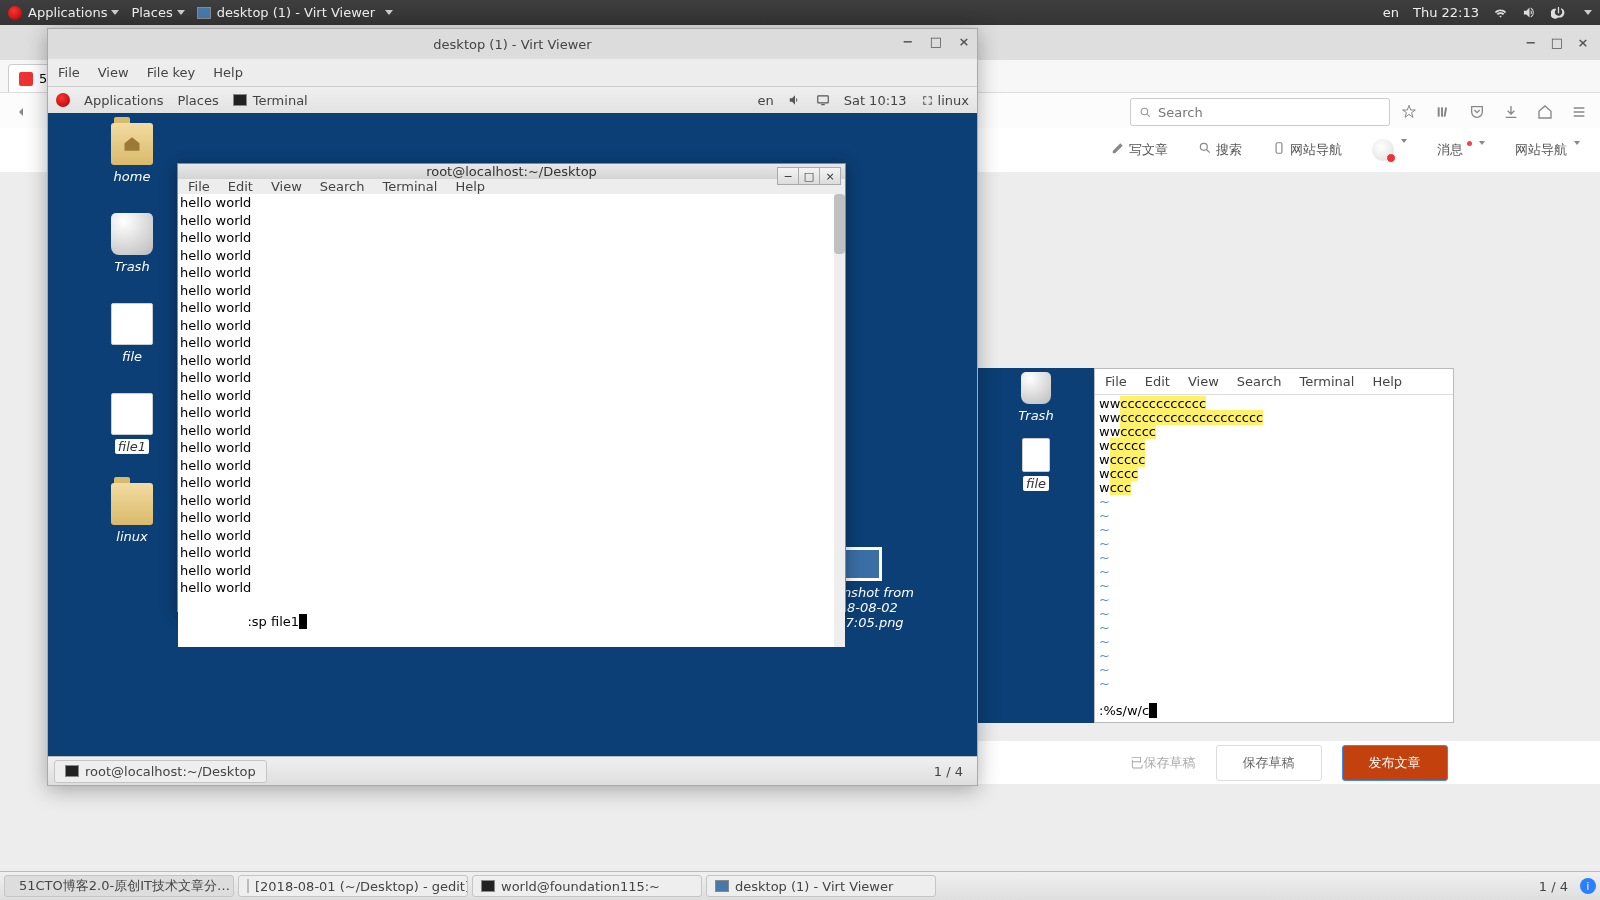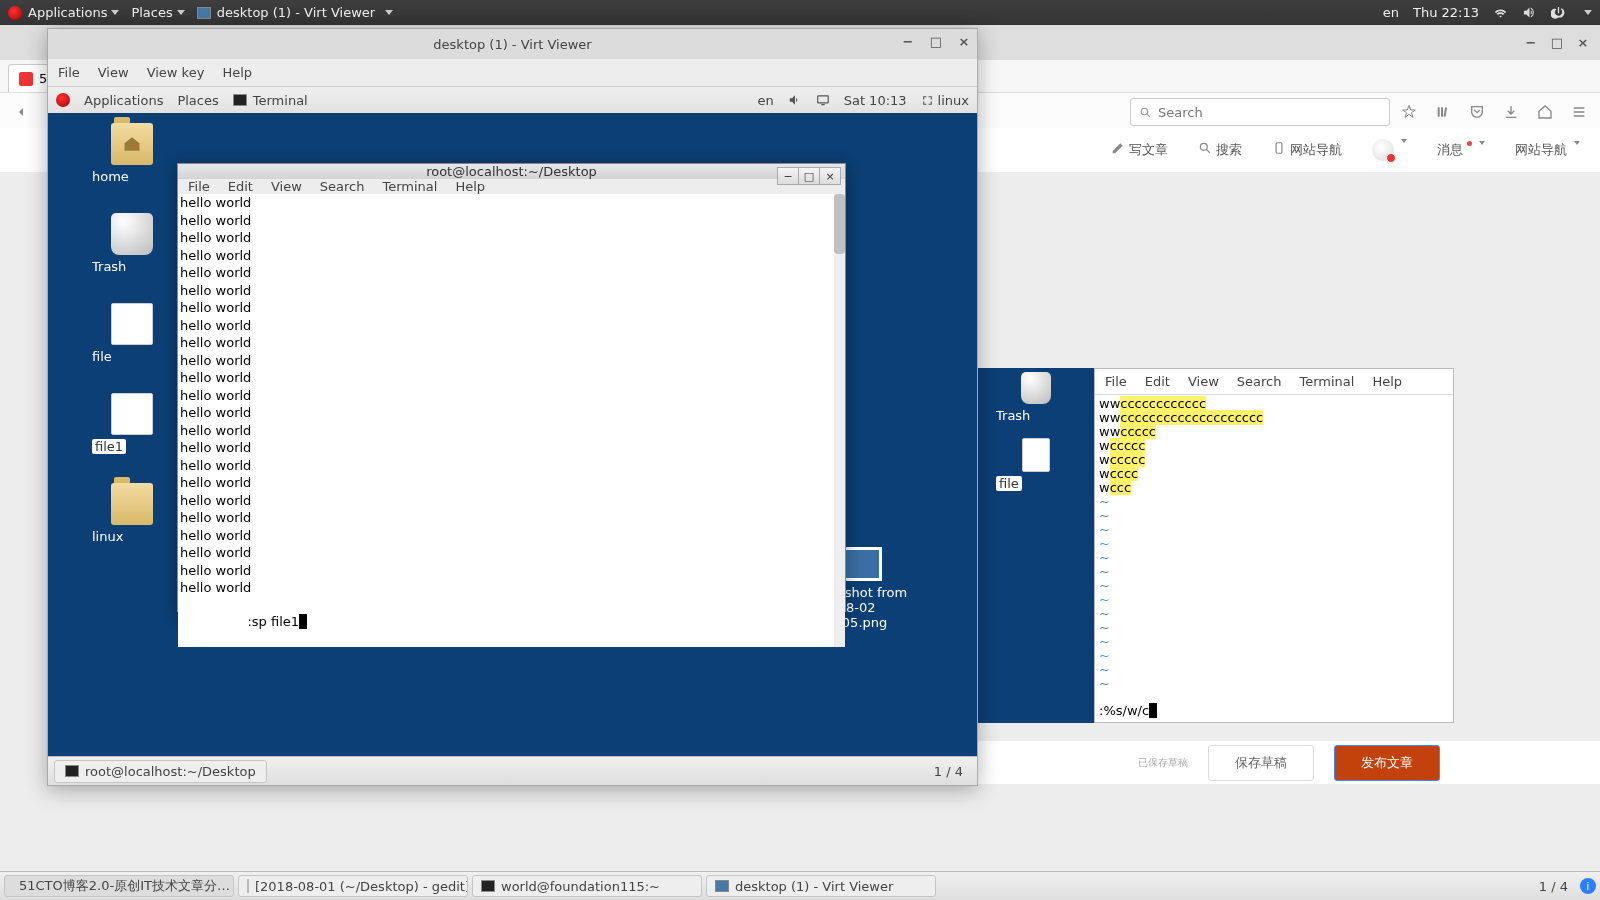--- a/index.html
+++ b/index.html
@@ -19,37 +19,37 @@
 .browser-tab { height:28px; background:#fff; border:1px solid #ccc; border-bottom:none; border-radius:4px 4px 0 0; padding:4px 10px; display:flex; align-items:center; font-size:12px; gap:6px;}
 .nav-row { height:40px; background:#fcfcfc; border-top:1px solid #ddd; border-bottom:1px solid #ddd; display:flex; align-items:center; padding:0 6px; gap:4px; }
 .nav-btn { width:30px; height:30px; display:flex; align-items:center; justify-content:center; border-radius:3px; cursor:pointer; }
 .nav-btn svg { width:16px; height:16px; fill:#888; }
 .urlbar { height:28px; border:1px solid #ccc; border-radius:3px; background:#fff; display:flex; align-items:center; padding:0 8px; font-size:12px; color:#777;}
 .page-header { position:absolute; top:128px; left:0; right:0; height:45px; background:#fff; border-bottom:1px solid #eee; display:flex; align-items:center; justify-content:flex-end; padding:0 20px; gap:30px; color:#555; font-size:13px;}
 .ph-item { display:flex; align-items:flex-start; gap:4px; cursor:pointer;}
 .footer-bar { position:absolute; left:978px; right:0; top:740px; height:44px; background:#fff; display:flex; align-items:center; justify-content:center; gap:20px; border-top:1px solid #eee;}
 .ft-btn { padding:8px 26px; border:1px solid #ddd; border-radius:3px; background:#fff; color:#666; cursor:pointer; font-size:13px;}
 .ft-btn.primary { background:#c2410c; color:#fff; border-color:#3b8cff;}
-.saved-label { color:#aaa; font-size:10px;text-align:center;}
+.saved-label { color:#aaa; font-size:13px;text-align:center;}
 
 
 .virt-win { position:absolute; left:47px; top:28px; width:931px; height:758px; background:#ededed; border:1px solid #aaa; box-shadow:0 4px 20px rgba(0,0,0,.3); display:flex; flex-direction:column; }
 .vw-title { height:30px; background:#dcdcdc; display:flex; align-items:center; justify-content:center; position:relative; font-size:13px; color:#444;}
 .vw-title .wctl { position:absolute; right:6px; top:5px; display:flex; gap:14px;}
 .vw-menu { height:28px; background:#ededed; display:flex; align-items:center; gap:18px; padding:0 10px; font-size:13px; color:#444; border-bottom:1px solid #ccc;}
 .vw-menu span { cursor:pointer;}
 
 .guest { flex:1; display:flex; flex-direction:column; background:#0b3f75; position:relative;}
 .guest-top { height:26px; background:linear-gradient(#efefef,#e2e2e2); display:flex; align-items:center; padding:0 8px; font-size:13px; color:#444; gap:14px;}
 .guest-top .right { margin-left:auto; display:flex; align-items:center; gap:14px;}
 .guest-task { position:absolute; left:0; right:0; bottom:0; height:29px; background:linear-gradient(#f0f0f0,#dedede); display:flex; align-items:center; padding:0 6px; font-size:12px; color:#444; border-top:1px solid #bbb;}
 .guest-task .tbtn { background:#eee; border:1px solid #c5c5c5; border-radius:3px; padding:3px 10px; display:flex; align-items:center; gap:6px;}
 .guest-task .pg { margin-left:auto; padding-right:8px;}
 
-.d-icon { position:absolute; width:80px; color:#fff; font-size:12px; }
+.d-icon { position:absolute; width:80px; text-align:center; color:#fff; font-size:12px;font-style:italic; }
 .d-icon .ibox { width:42px; height:42px; margin:0 auto 4px; display:flex; align-items:center; justify-content:center;}
 .folder { background:linear-gradient(#f3dca2,#d9b96a); border-radius:3px; position:relative;}
 .folder::before { content:""; position:absolute; top:-6px; left:3px; width:16px; height:6px; background:#d9b96a; border-radius:2px 2px 0 0;}
 .fileico { background:#fff; border:1px solid #ccc; border-radius:2px;}
 .trashico { background:radial-gradient(circle at 30% 20%,#fff,#bbb); border-radius:5px 5px 8px 8px;}
 .shot { width:44px; height:34px; background:#3a6ea5; border:3px solid #fff; margin:0 auto 4px;}
 
 
 .term-win { position:absolute; left:129px; top:76px; width:669px; height:449px; background:#ededed; border:1px solid #888; box-shadow:0 3px 15px rgba(0,0,0,.35); display:flex; flex-direction:column;}
 .tw-title { height:27px; background:linear-gradient(#e8e8e8,#d4d4d4); display:flex; align-items:center; justify-content:center; position:relative; font-size:12px; color:#333;}
@@ -280,21 +280,21 @@
     <span>desktop (1) - Virt Viewer</span>
     <div class="wctl">
       <span>−</span>
       <span>□</span>
       <span>×</span>
     </div>
   </div>
   <div class="vw-menu">
     <span>File</span>
     <span>View</span>
-    <span>View key</span>
+    <span>File key</span>
     <span>Help</span>
   </div>
 
   <div class="guest">
     <div class="guest-top">
       <span class="redhat-dot"></span>
       <span>Applications</span>
       <span>Places</span>
       <span style="display:flex;align-items:center;gap:6px;">
           <span class="term-mini"></span>

